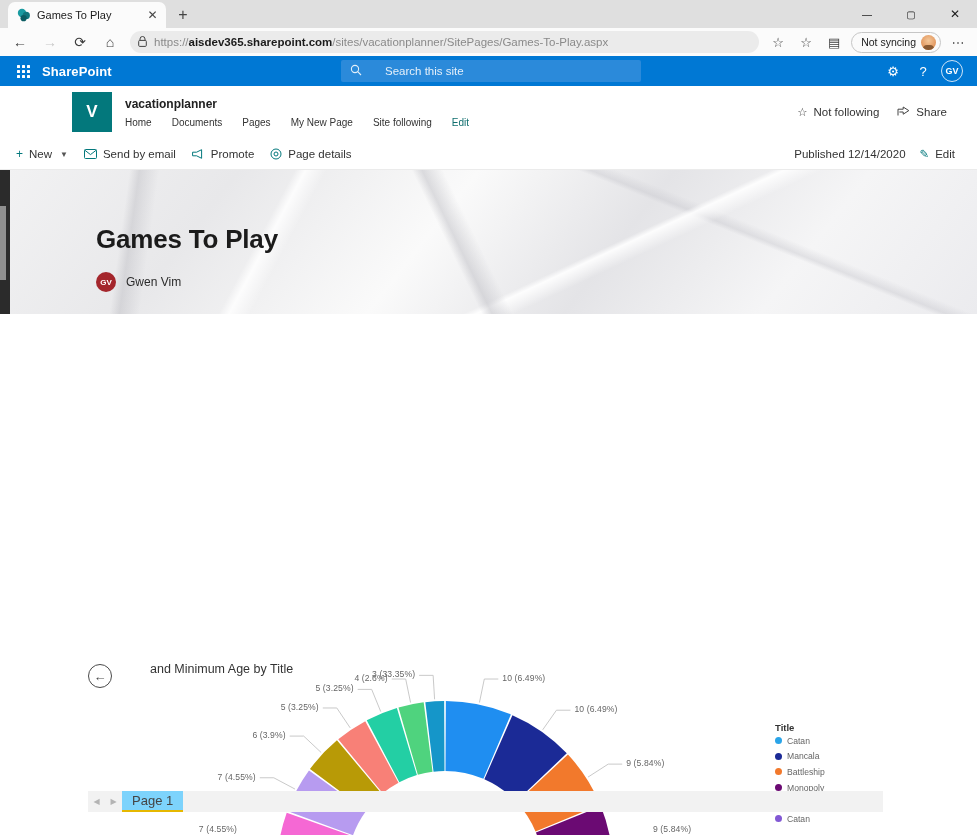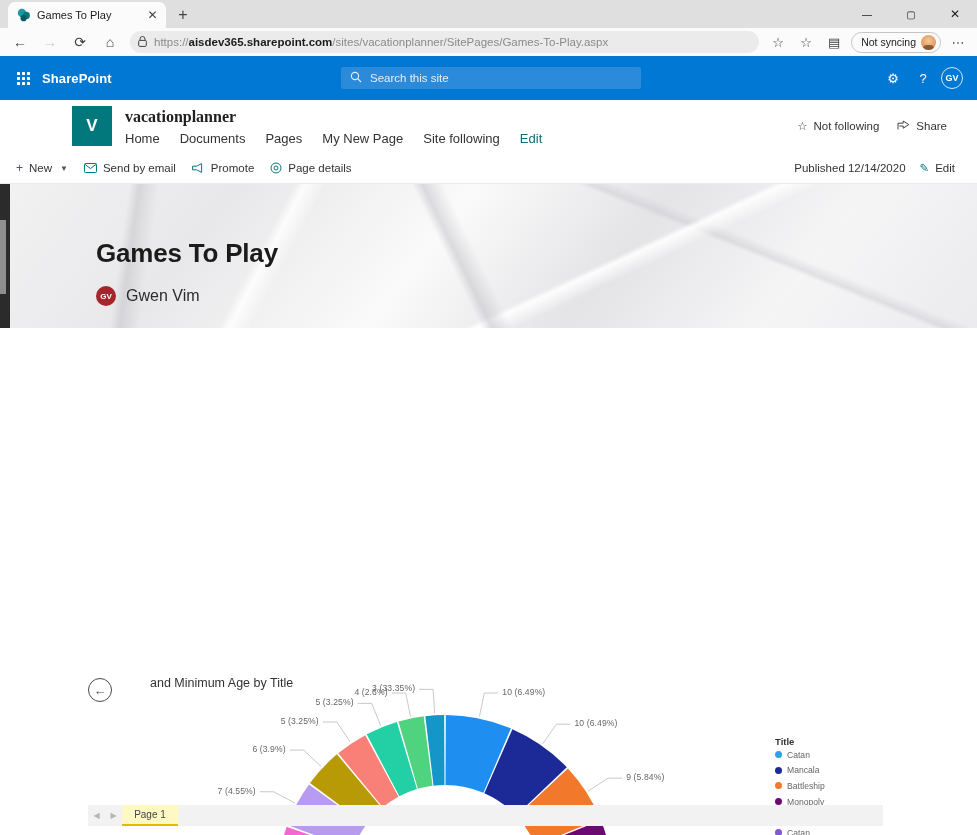--- a/index.html
+++ b/index.html
@@ -75,39 +75,39 @@
     background: radial-gradient(circle at 50% 38%, #f4c89a 0%, #e49b63 62%, #c97c43 100%);
     position: relative; overflow: hidden;
   }
   .sync-avatar::after {
     content: ""; position: absolute; left: 2px; right: 2px; bottom: 0;
     height: 5px; border-radius: 4px 4px 0 0; background: #8a5a32;
   }
 
   
   .suitebar {
-    height: 44px; background: #0078d4; display: flex; align-items: center;
+    height: 30px; background: #0078d4; display: flex; align-items: center;
     padding: 0 8px; color: #fff; position: relative;
   }
   .waffle {
     width: 30px; height: 31px; display: flex; align-items: center;
     justify-content: center; flex: none;
   }
   .waffle-grid {
     display: grid; grid-template-columns: repeat(3, 3px);
     grid-template-rows: repeat(3, 3px); gap: 2px;
   }
   .waffle-grid i { background: #fff; border-radius: 0.5px; }
   .suite-brand { font-size: 13px; font-weight: 600; margin-left: 4px; letter-spacing: .1px; }
   .suite-search {
     position: absolute; left: 341px; width: 300px; height: 22px;
     background: #2b8ada; border-radius: 2px; display: flex;
     align-items: center; gap: 8px; padding: 0 9px;
   }
-  .suite-search-ph { font-size: 11.5px; color: #e4eff9; }
+  .suite-search-ph { font-size: 11.5px; color: #e4eff9; margin-left: 15px; }
   .suite-right {
     margin-left: auto; display: flex; align-items: center; gap: 6px;
     padding-right: 6px;
   }
   .suite-ico {
     width: 24px; height: 24px; display: flex; align-items: center;
     justify-content: center; font-size: 13px; color: #fff;
   }
   .suite-avatar {
     width: 22px; height: 22px; border-radius: 50%; border: 1px solid #cfe4f7;
@@ -119,23 +119,23 @@
   .site-header {
     height: 52px; background: #fff; display: flex; align-items: center;
     padding: 0 18px 0 18px; position: relative;
   }
   .site-logo {
     width: 40px; height: 40px; background: #03787c; color: #fff;
     display: flex; align-items: center; justify-content: center;
     font-size: 17px; font-weight: 600; flex: none; margin-left: 54px;
   }
   .site-titleblock { margin-left: 13px; }
-  .site-title { font-size: 16px; font-weight: 700; color: #212121; line-height: 1.35; font-family: Liberation Serif, serif; }
+  .site-title { font-size: 12px; font-weight: 700; color: #212121; line-height: 1.35; }
   .site-nav { display: flex; gap: 20px; margin-top: 4px; }
-  .site-nav a { font-size: 13px; color: #333; text-decoration: none; }
+  .site-nav a { font-size: 10px; color: #333; text-decoration: none; }
   .site-nav a.edit-link { color: #0f6e6e; }
   .site-header-right {
     margin-left: auto; display: flex; align-items: center; gap: 18px;
     padding-right: 12px; font-size: 11.5px; color: #333;
   }
   .hdr-action { display: flex; align-items: center; gap: 6px; }
 
   
   .cmdbar {
     height: 32px; background: #fff; display: flex; align-items: center;
@@ -181,21 +181,21 @@
   .hero-inner { position: absolute; left: 96px; bottom: 22px; }
   .hero-title {
     font-size: 26px; font-weight: 600; color: #1b1b1b; letter-spacing: -.2px;
   }
   .hero-author { display: flex; align-items: center; gap: 10px; margin-top: 17px; }
   .hero-avatar {
     width: 20px; height: 20px; border-radius: 50%; background: #a4262c;
     color: #fff; font-size: 8px; font-weight: 600;
     display: flex; align-items: center; justify-content: center;
   }
-  .hero-authorname { font-size: 16px; color: #2b2b2b; }
+  .hero-authorname { font-size: 12px; color: #2b2b2b; }
 
   
   .canvas { position: relative; height: 503px; background: #fff; }
   .back-circle {
     position: absolute; left: 88px; top: 350px; width: 24px; height: 24px;
     border: 1.4px solid #4a4a4a; border-radius: 50%;
     display: flex; align-items: center; justify-content: center;
     font-size: 13px; color: #4a4a4a; line-height: 1;
   }
   .report-title {
@@ -227,22 +227,22 @@
   .pager {
     position: absolute; left: 88px; bottom: 5px; width: 795px; height: 21px;
     background: #f2f2f2; display: flex; align-items: stretch;
   }
   .pager-arrows { display: flex; align-items: center; }
   .pager-arrow {
     width: 17px; height: 21px; display: flex; align-items: center;
     justify-content: center; font-size: 8px; color: #b4b4b4;
   }
   .pager-tab {
-    min-width: 56px; background: #fef9c3; display: flex; align-items: center;
-    justify-content: center; font-size: 10px; color: #444;
+    min-width: 56px; background: #7dd3fc; display: flex; align-items: center;
+    justify-content: center; font-size: 13px; color: #444;
     border-bottom: 2px solid #e6b800; padding: 0 10px;
   }
 </style>
 </head>
 <body>
 
 <div class="browser-tabstrip">
   <div class="tab">
     <span class="tab-favicon">
       <svg width="14" height="14" viewBox="0 0 14 14">

